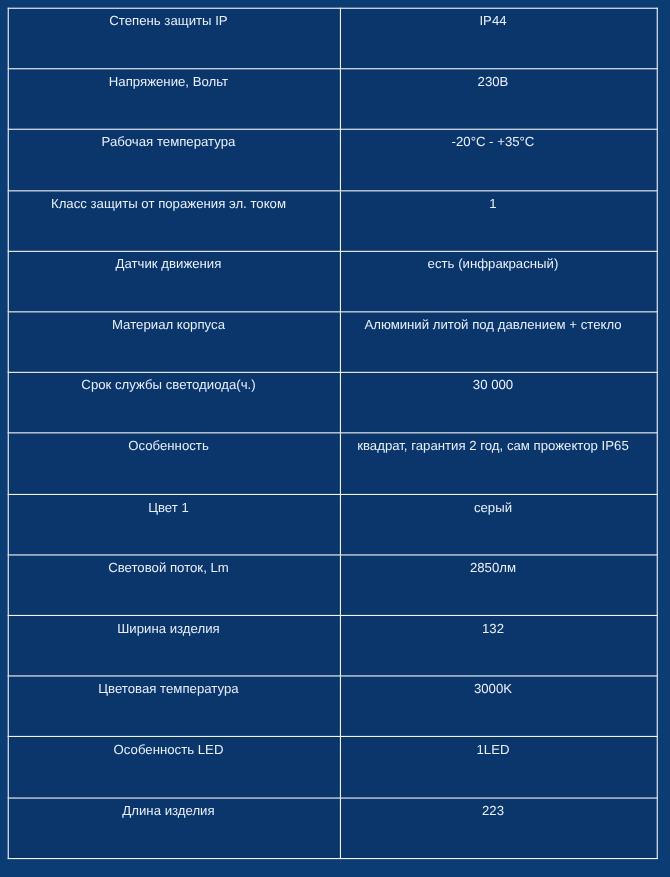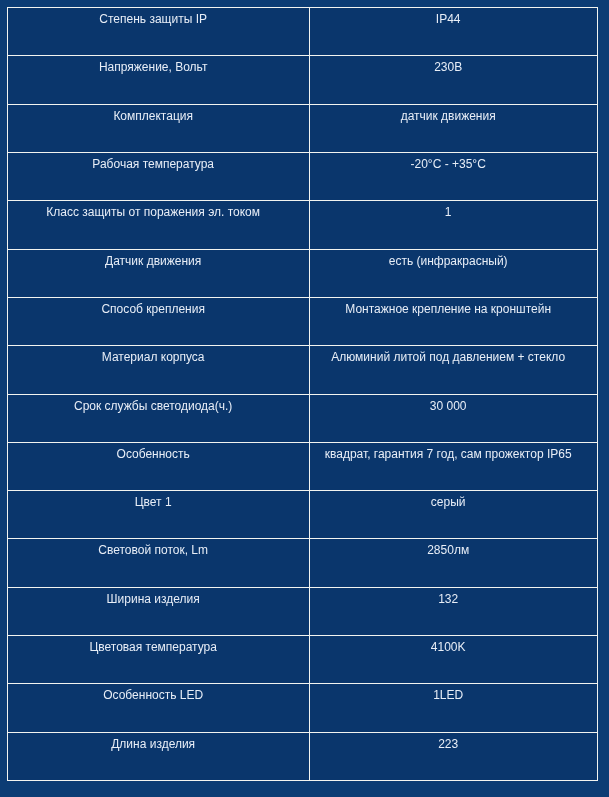--- a/index.html
+++ b/index.html
@@ -48,81 +48,73 @@
   <tr>
     <td class="label-cell">Степень защиты IP</td>
     <td class="value-cell">IP44</td>
   </tr>
 
   <tr>
     <td class="label-cell">Напряжение, Вольт</td>
     <td class="value-cell">230В</td>
   </tr>
 
-  <tr>
-    <td class="label-cell">Комплектация</td>
-    <td class="value-cell">датчик движения</td>
-  </tr>
 
 
   <tr>
     <td class="label-cell">Рабочая температура</td>
     <td class="value-cell">-20°C - +35°C</td>
   </tr>
 
   <tr>
     <td class="label-cell">Класс защиты от поражения эл. током</td>
     <td class="value-cell">1</td>
   </tr>
 
 
   <tr>
     <td class="label-cell">Датчик движения</td>
     <td class="value-cell">есть (инфракрасный)</td>
   </tr>
 
 
-  <tr>
-    <td class="label-cell">Способ крепления</td>
-    <td class="value-cell">Монтажное крепление на кронштейн</td>
-  </tr>
 
   <tr>
     <td class="label-cell">Материал корпуса</td>
     <td class="value-cell">Алюминий литой под давлением + стекло</td>
   </tr>
 
   <tr>
     <td class="label-cell">Срок службы светодиода(ч.)</td>
     <td class="value-cell">30 000</td>
   </tr>
 
   <tr>
     <td class="label-cell">Особенность</td>
-    <td class="value-cell">квадрат, гарантия 7 год, сам прожектор IP65</td>
+    <td class="value-cell">квадрат, гарантия 2 год, сам прожектор IP65</td>
   </tr>
 
   <tr>
     <td class="label-cell">Цвет 1</td>
     <td class="value-cell">серый</td>
   </tr>
 
   <tr>
     <td class="label-cell">Световой поток, Lm</td>
     <td class="value-cell">2850лм</td>
   </tr>
 
   <tr>
     <td class="label-cell">Ширина изделия</td>
     <td class="value-cell">132</td>
   </tr>
 
   <tr>
     <td class="label-cell">Цветовая температура</td>
-    <td class="value-cell">4100K</td>
+    <td class="value-cell">3000K</td>
   </tr>
 
 
   <tr>
     <td class="label-cell">Особенность LED</td>
     <td class="value-cell">1LED</td>
   </tr>
 
   <tr>
     <td class="label-cell">Длина изделия</td>

